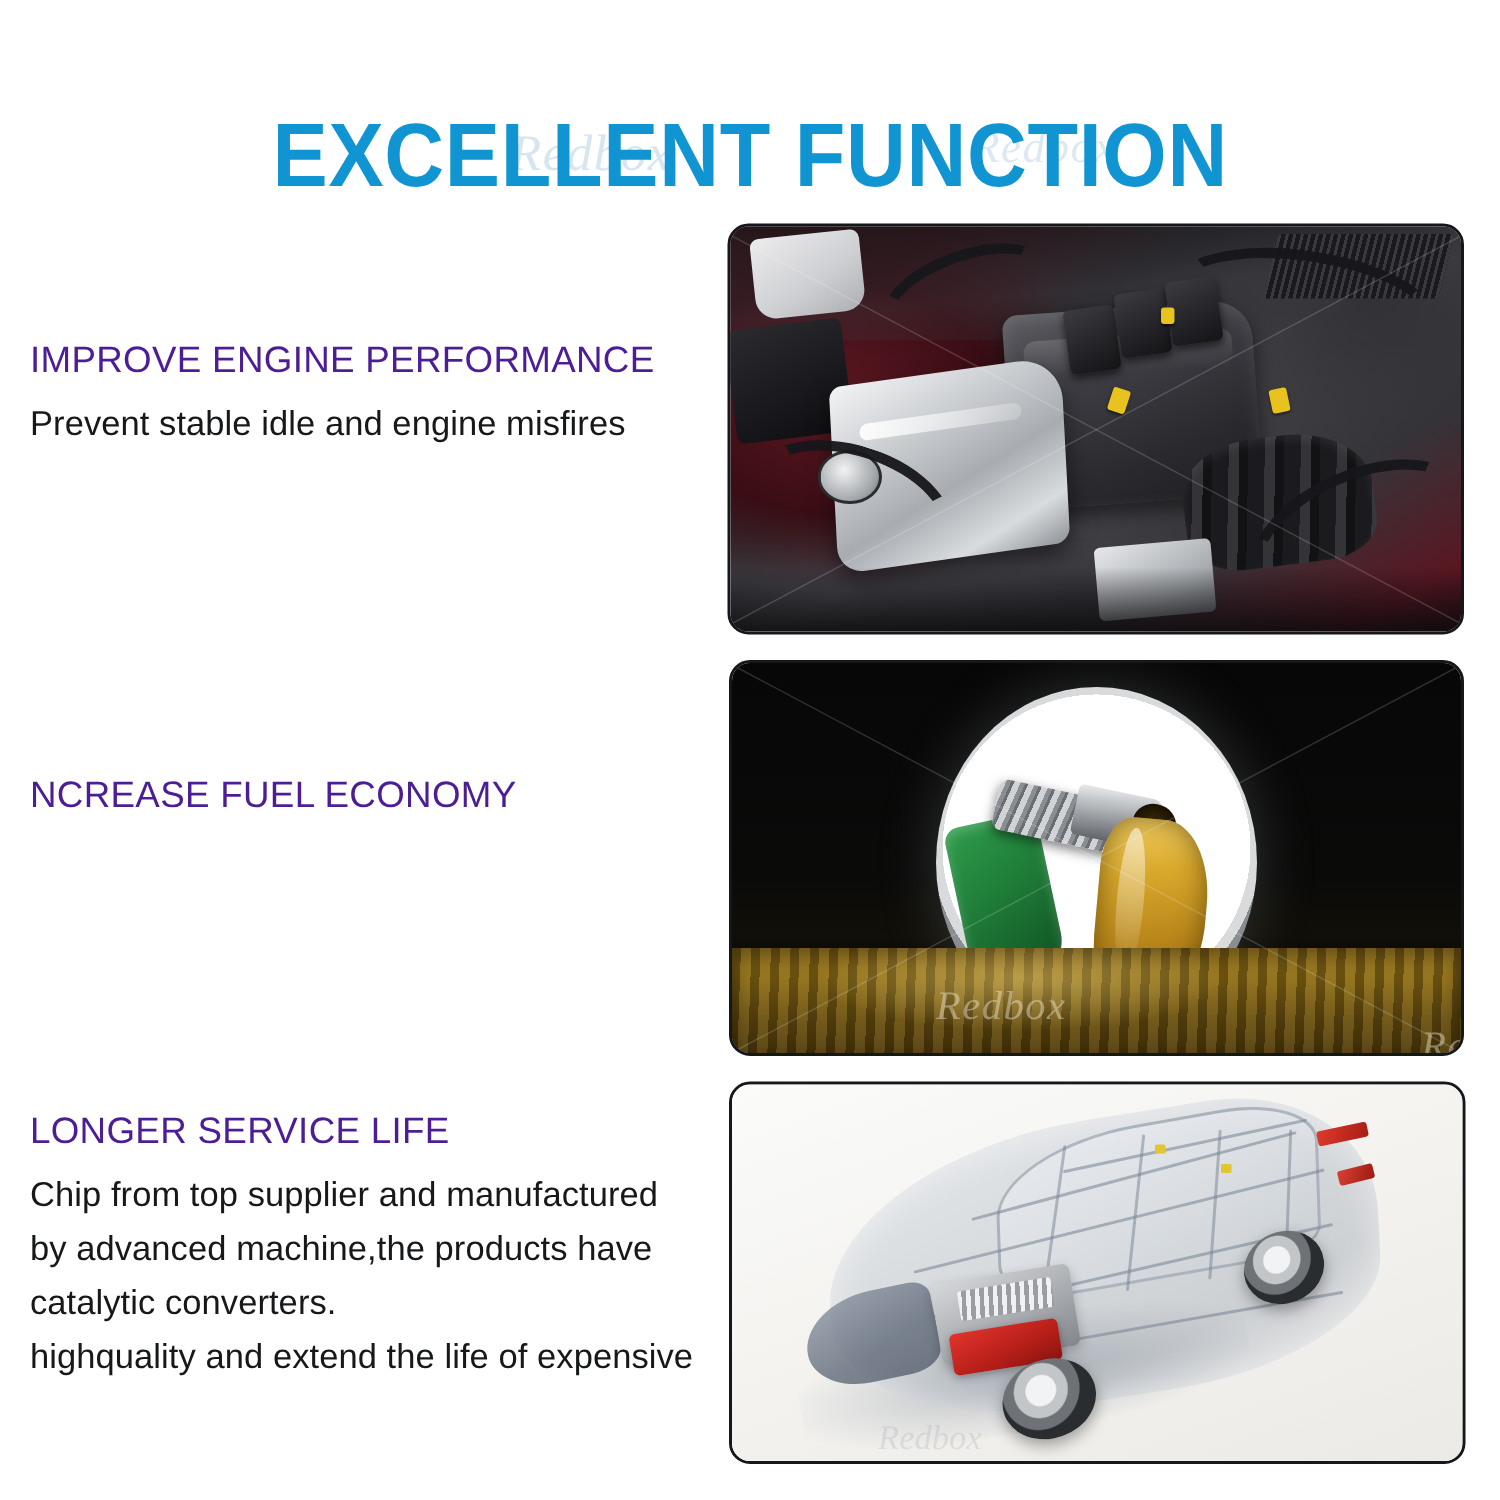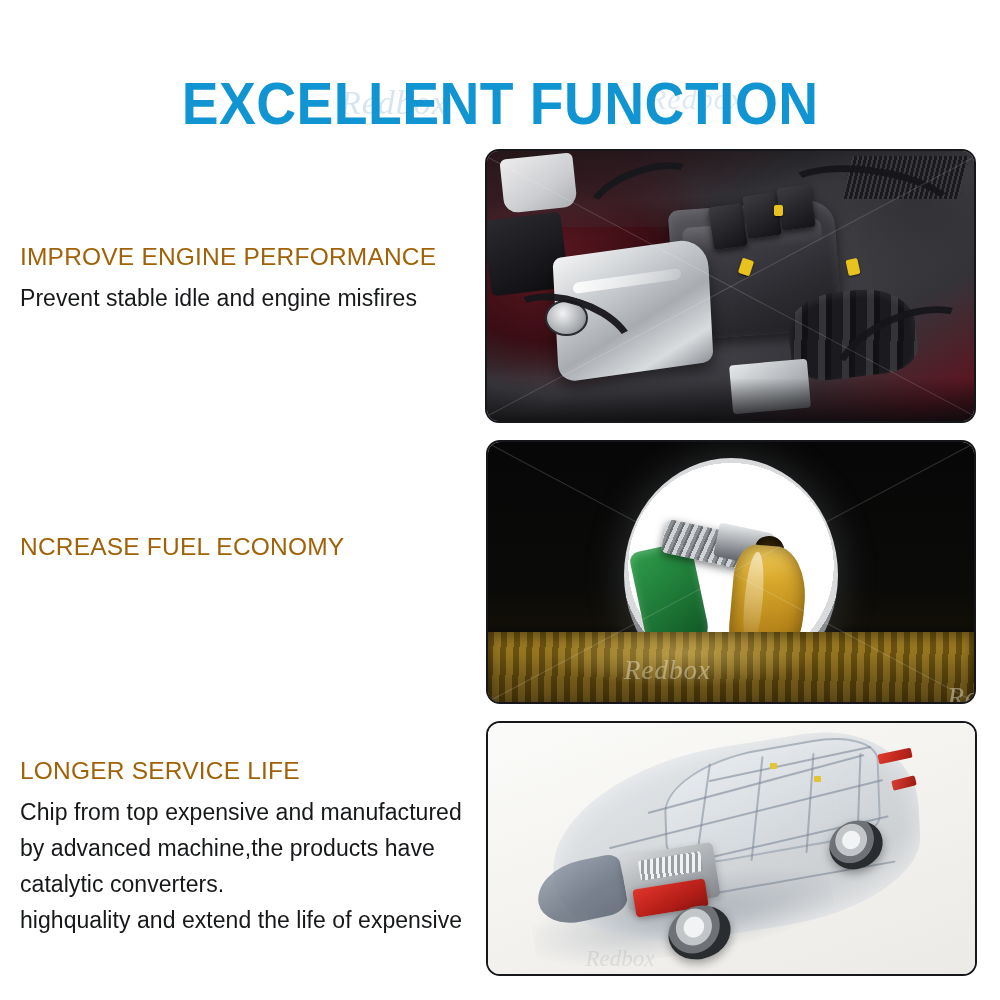--- a/index.html
+++ b/index.html
@@ -70,26 +70,26 @@
     font-family: "Liberation Serif", serif;
   }
 
   
   .text-block { position: absolute; left: 20px; width: 450px; }
   #block-1 { top: 226px; }
   #block-2 { top: 516px; }
   #block-3 { top: 740px; }
 
   .block-heading {
-    color: #a16207;
+    color: #4c1d95;
     font-size: 24.5px;
     line-height: 30px;
     letter-spacing: 0.2px;
     font-weight: normal;
-    margin: 16px 0 8px 0;
+    margin: 0 0 8px 0;
     white-space: nowrap;
   }
   .block-body { margin: 0; }
   .body-line {
     color: #16181a;
     font-size: 23px;
     line-height: 36px;
     letter-spacing: 0.05px;
     white-space: nowrap;
   }
@@ -424,21 +424,21 @@
     </div>
   </div>
 
   <div class="text-block" id="block-2">
     <h2 class="block-heading">NCREASE FUEL ECONOMY</h2>
   </div>
 
   <div class="text-block" id="block-3">
     <h2 class="block-heading">LONGER SERVICE LIFE</h2>
     <div class="block-body">
-      <div class="body-line">Chip from top expensive and manufactured</div>
+      <div class="body-line">Chip from top supplier and manufactured</div>
       <div class="body-line">by advanced machine,the products have</div>
       <div class="body-line">catalytic converters.</div>
       <div class="body-line">highquality and extend the life of expensive</div>
     </div>
   </div>
 
   <div class="photo" id="photo-1">
     <div class="photo-inner">
       <div class="eng-bg"></div>
       <div class="eng-hood"></div>

